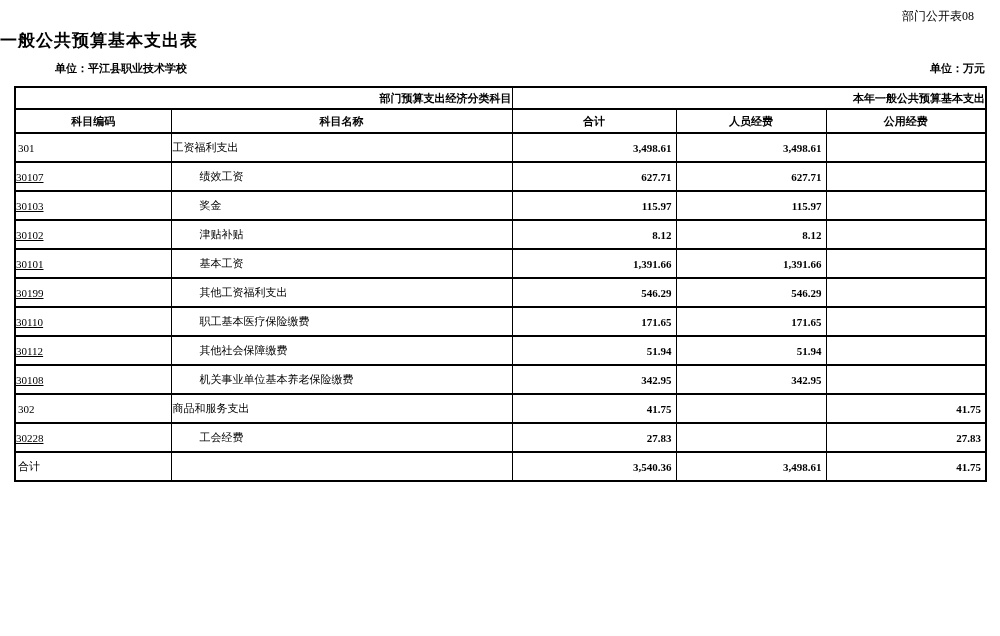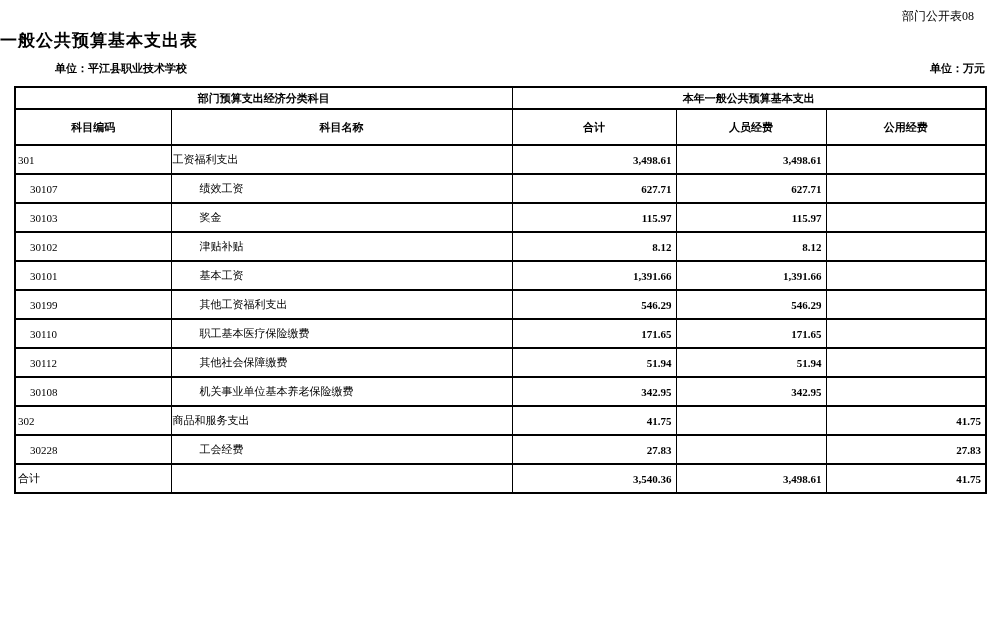--- a/index.html
+++ b/index.html
@@ -47,32 +47,32 @@
     border-bottom-width: 2px;
     font-size: 11px;
     overflow: hidden;
     white-space: nowrap;
   }
   table.budget { border: 2px solid #000; }
   table.budget th {
     font-weight: bold;
     text-align: center;
   }
-  tr.hdr-group th { height: 22px; }
-  tr.hdr-cols th { height: 36px; }
+  tr.hdr-group th { height: 22px; text-align: right; }
+  tr.hdr-cols th { height: 24px; }
   tr.data-row td { height: 29px; }
   col.c-code { width: 156px; }
   col.c-name { width: 341px; }
   col.c-total { width: 164px; }
   col.c-personnel { width: 150px; }
   col.c-public { width: 160px; }
   td.code-cell { text-align: left; padding-left: 2px; }
   td.name-cell { text-align: left; padding-left: 1px; }
   td.num-cell { text-align: right; padding-right: 4px; font-weight: bold; }
-  tr.child td.code-cell { padding-left: 14px; }
+  tr.child td.code-cell { padding-left: 0; text-decoration: underline; }
   tr.child td.name-cell { padding-left: 28px; }
 </style>
 </head>
 <body>
 
 <div class="doc-number">部门公开表08</div>
 <div class="page-title">一般公共预算基本支出表</div>
 <div class="unit-row">
   <span>单位：平江县职业技术学校</span>
   <span>单位：万元</span>

